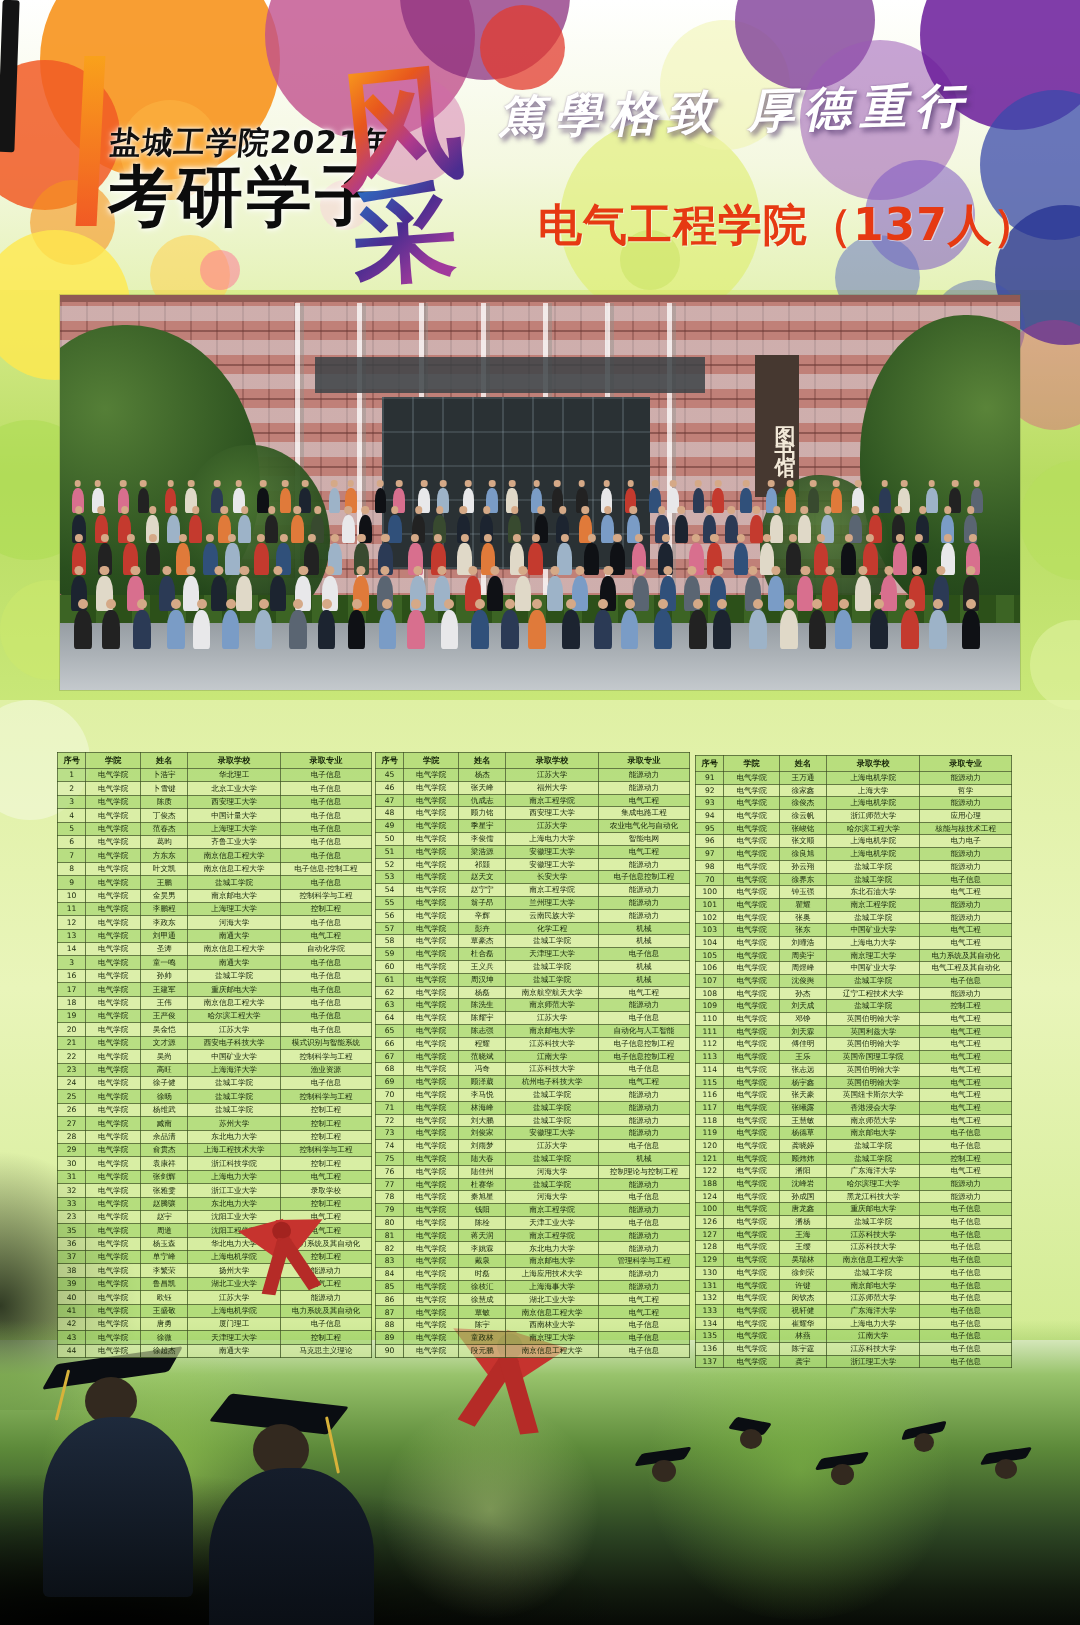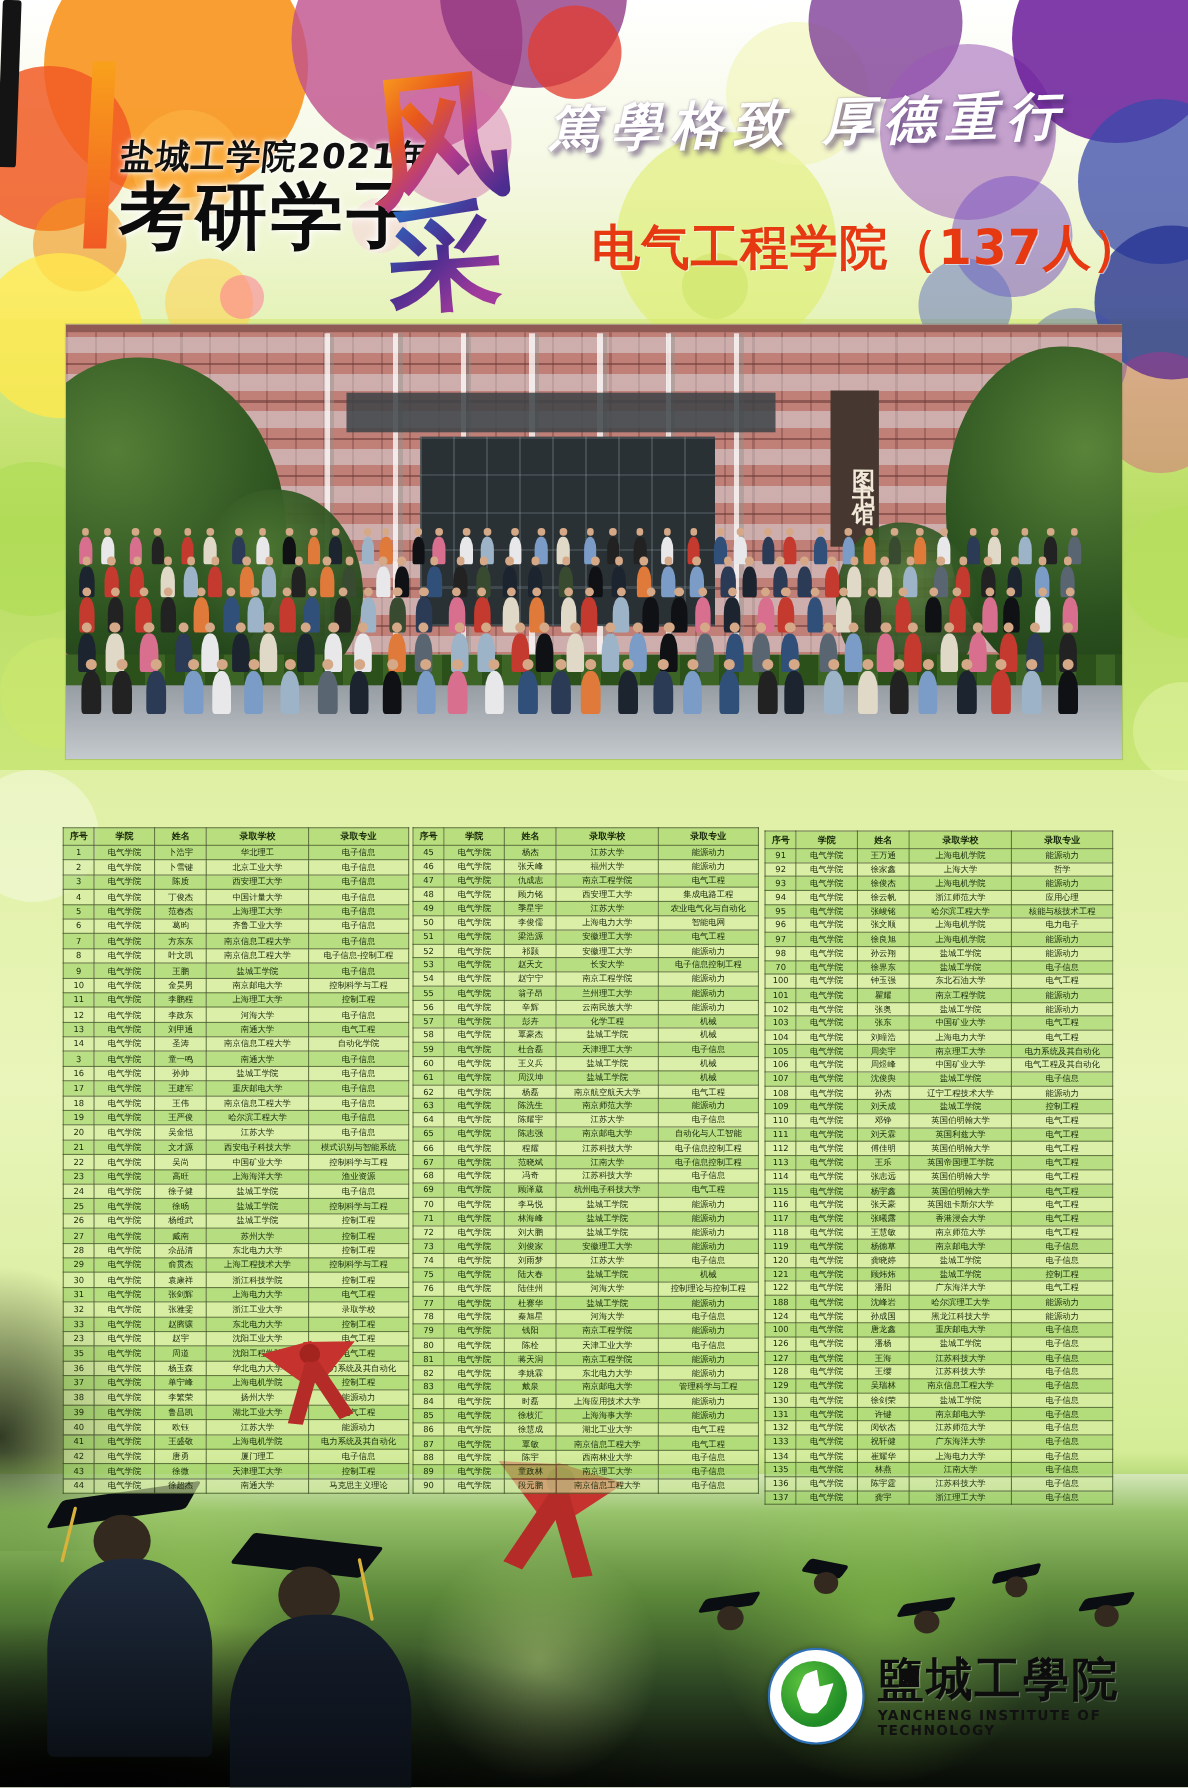--- a/index.html
+++ b/index.html
@@ -1969,24 +1969,14 @@
         <div class="skull" style="left:9px;top:8px;width:20px;height:19px;"></div>
       </div>
     <div class="grad" style="left:985px;top:300px;">
         <div class="board" style="width:42px;height:12px;"></div>
         <div class="skull" style="left:10px;top:9px;width:22px;height:20px;"></div>
       </div>
 
     <div class="dark-bl"></div>
   </div>
 
-  <div class="logo-wrap">
-    <div class="logo-circle">
-      <div class="logo-inner"></div>
-      <div class="logo-swan"></div>
-    </div>
-    <div class="logo-txt">
-      <div class="logo-cn">鹽城工學院</div>
-      <div class="logo-en">YANCHENG INSTITUTE OF TECHNOLOGY</div>
-    </div>
-  </div>
 
 </div>
 
 </body></html>

